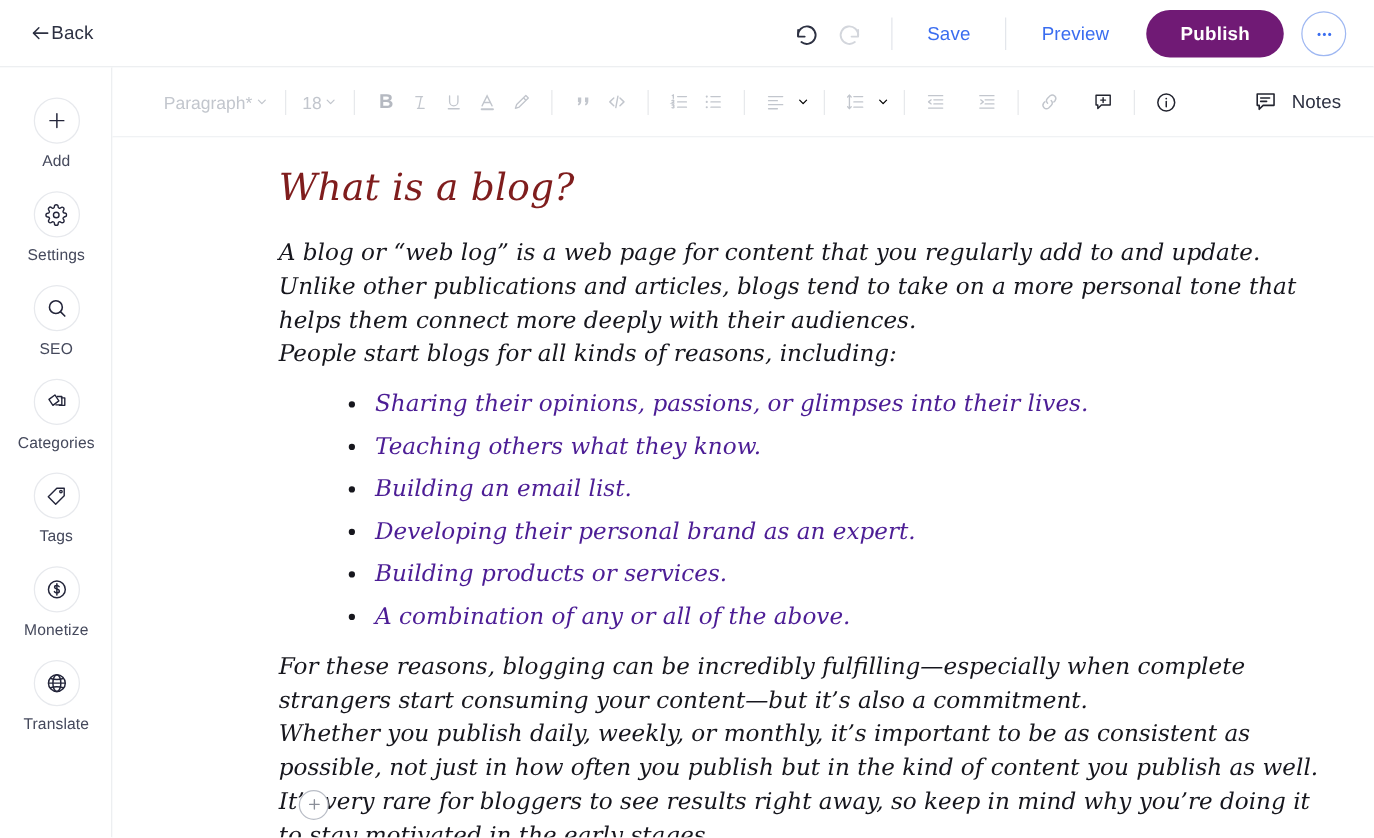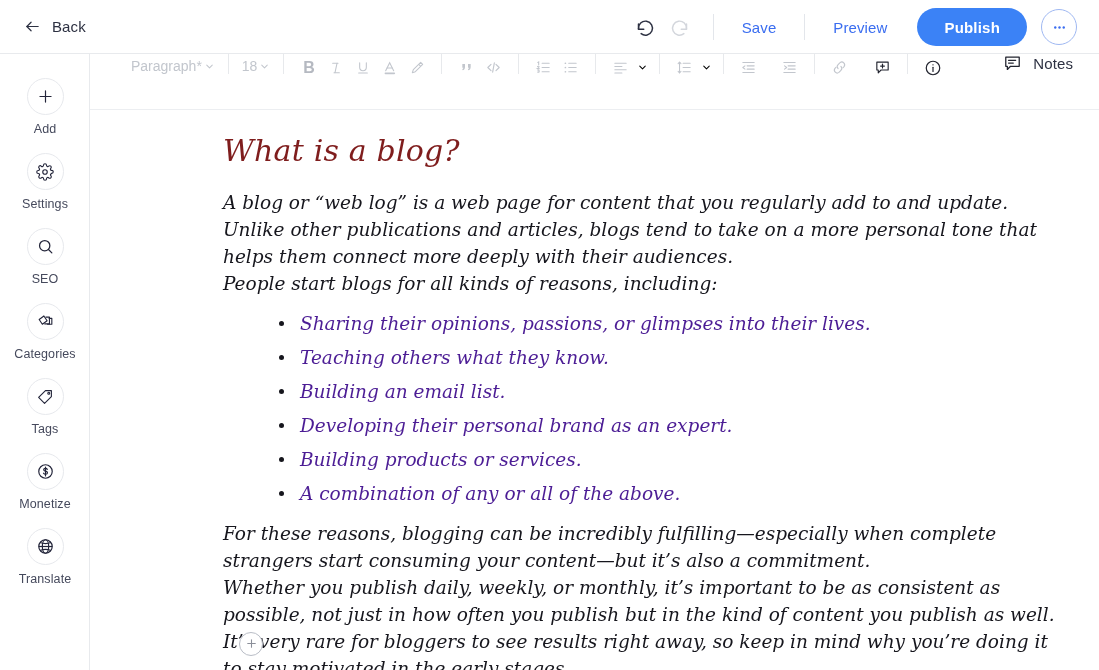--- a/index.html
+++ b/index.html
@@ -27,21 +27,20 @@
     height: 54px;
     background: #ffffff;
     border-bottom: 1px solid #e8eaed;
     display: flex;
     align-items: center;
   }
 
   .back-btn {
     display: flex;
     align-items: center;
-    gap: 11px;
     margin-left: 24px;
     cursor: pointer;
     height: 34px;
   }
   .back-arrow {
     width: 17px; height: 17px;
     display: block;
     color: #2d3142;
   }
   .back-label {
@@ -83,21 +82,21 @@
   .txt-btn {
     font-size: 15px;
     color: #3a6df0;
     cursor: pointer;
     padding: 6px 12px;
     letter-spacing: .1px;
     white-space: nowrap;
   }
 
   .publish-btn {
-    background: #3b82f6;
+    background: #701a75;
     color: #ffffff;
     font-size: 15px;
     font-weight: bold;
     border: none;
     border-radius: 19px;
     height: 38px;
     padding: 0 27px;
     margin-left: 18px;
     cursor: pointer;
     letter-spacing: .2px;
@@ -155,21 +154,21 @@
 
   
   .formatbar {
     position: absolute;
     top: 54px; left: 90px;
     width: 1009px;
     height: 56px;
     background: #ffffff;
     border-bottom: 1px solid #eceef1;
     display: flex;
-    align-items: flex-start;
+    align-items: center;
     padding-left: 39px;
   }
 
   .dropdown {
     display: flex;
     align-items: center;
     gap: 2px;
     font-size: 14px;
     color: #c2c6cd;
     cursor: pointer;

